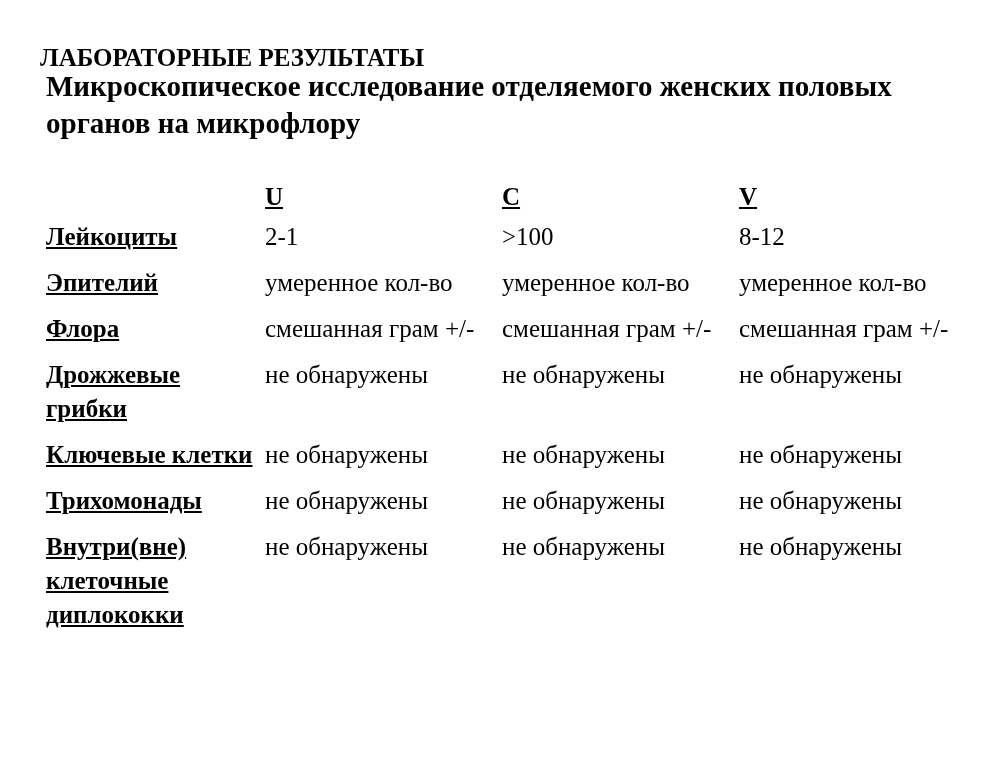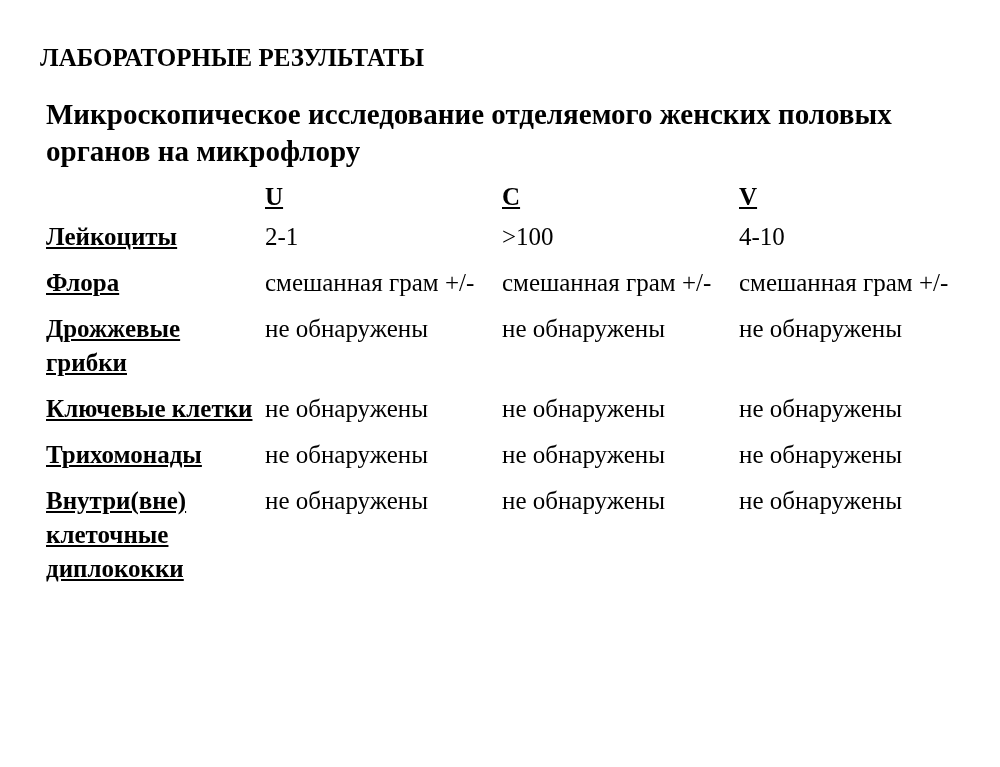--- a/index.html
+++ b/index.html
@@ -6,21 +6,21 @@
   body {
     width: 1000px; height: 767px; overflow: hidden; position: relative;
     font-family: "Liberation Serif", "DejaVu Serif", serif; color: #000000;
   }
   .doc-title {
     position: absolute; left: 40px; top: 4px;
     font-size: 25px; font-weight: bold; letter-spacing: 0px;
     line-height: 34px; white-space: nowrap; margin-top: 37px;
   }
   .section-title {
-    position: absolute; left: 46px; top: 96px; width: 900px;
+    position: absolute; left: 46px; top: 68px; width: 900px;
     font-size: 29px; font-weight: bold; line-height: 37px;
   }
   .results-table {
     position: absolute; left: 46px; top: 180px;
     border-collapse: collapse;
   }
   .results-table td, .results-table th {
     padding: 0; vertical-align: top; text-align: left;
     font-size: 25px; line-height: 34px;
   }
@@ -46,21 +46,27 @@
       <th class="col-u"><span>U</span></th>
       <th class="col-c"><span>C</span></th>
       <th class="col-v"><span>V</span></th>
     </tr>
   </thead>
   <tbody>
     <tr class="data-row">
       <td class="row-label">Лейкоциты</td>
       <td>2-1</td>
       <td>&gt;100</td>
-      <td>4-10</td>
+      <td>8-12</td>
+    </tr>
+    <tr class="data-row">
+      <td class="row-label">Эпителий</td>
+      <td style="width:160px">умеренное кол-во</td>
+      <td>умеренное кол-во</td>
+      <td>умеренное кол-во</td>
     </tr>
     <tr class="data-row">
       <td class="row-label">Флора</td>
       <td>смешанная грам +/-</td>
       <td>смешанная грам +/-</td>
       <td>смешанная грам +/-</td>
     </tr>
     <tr class="data-row">
       <td class="row-label">Дрожжевые грибки</td>
       <td>не обнаружены</td>

